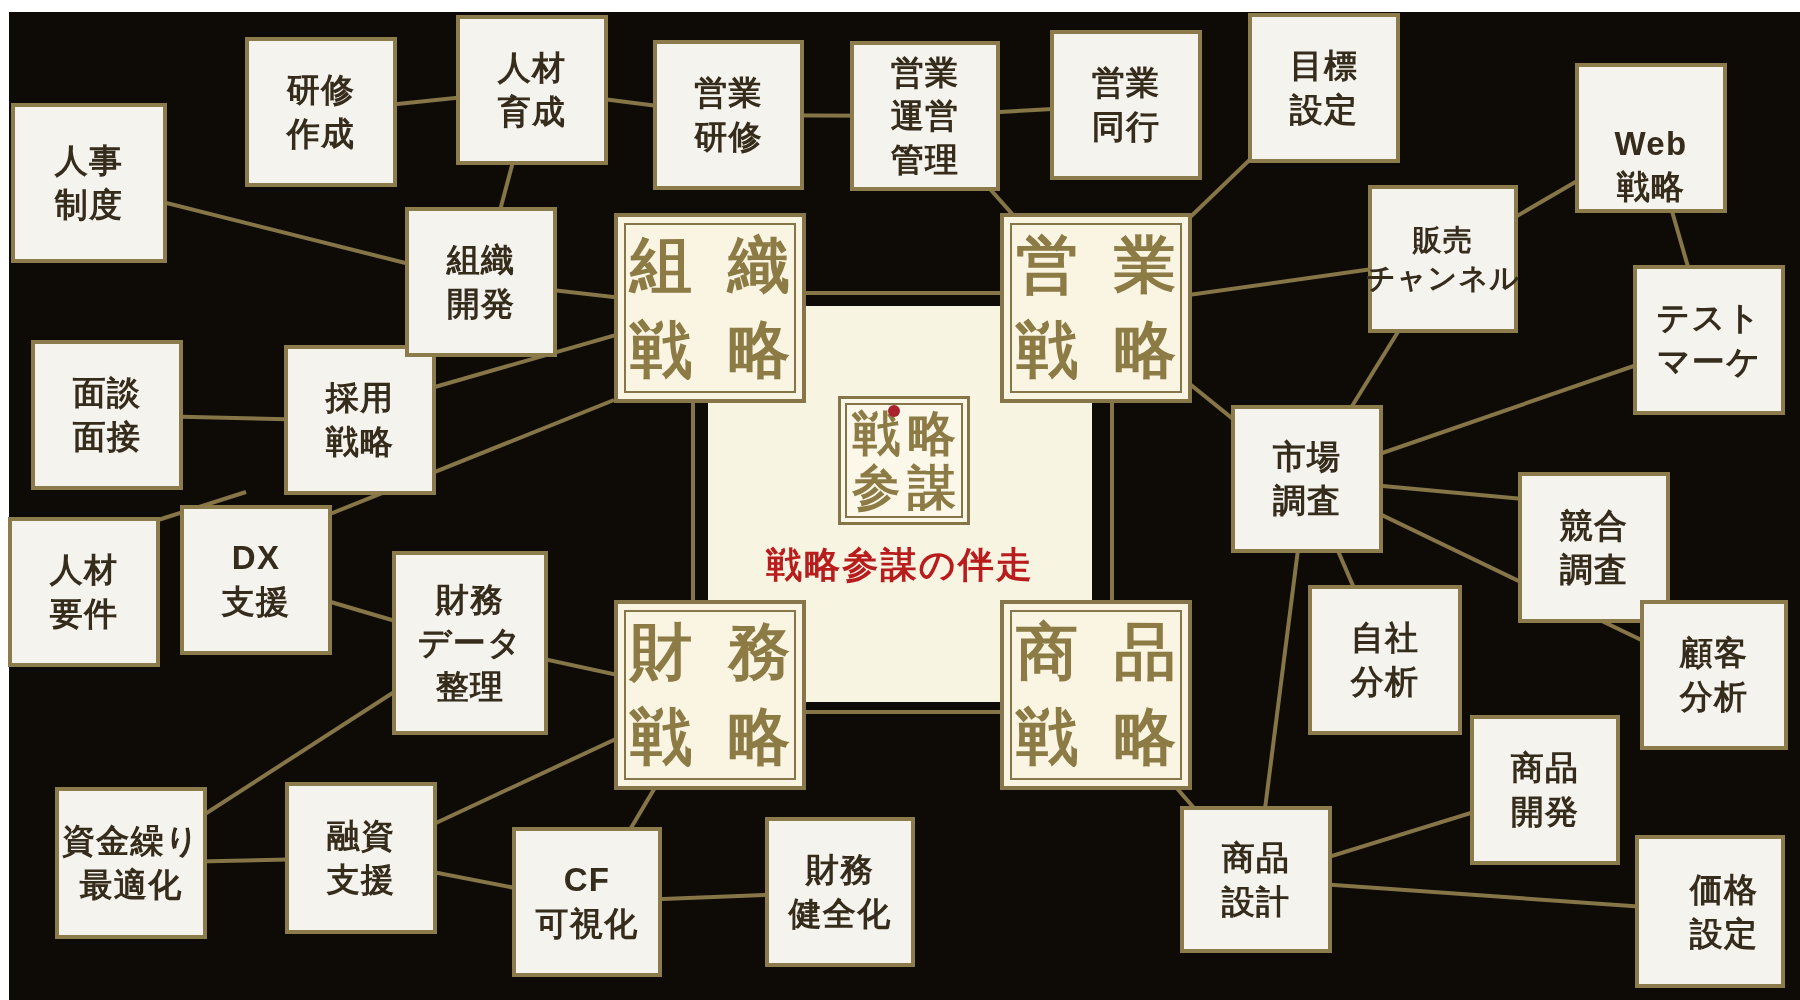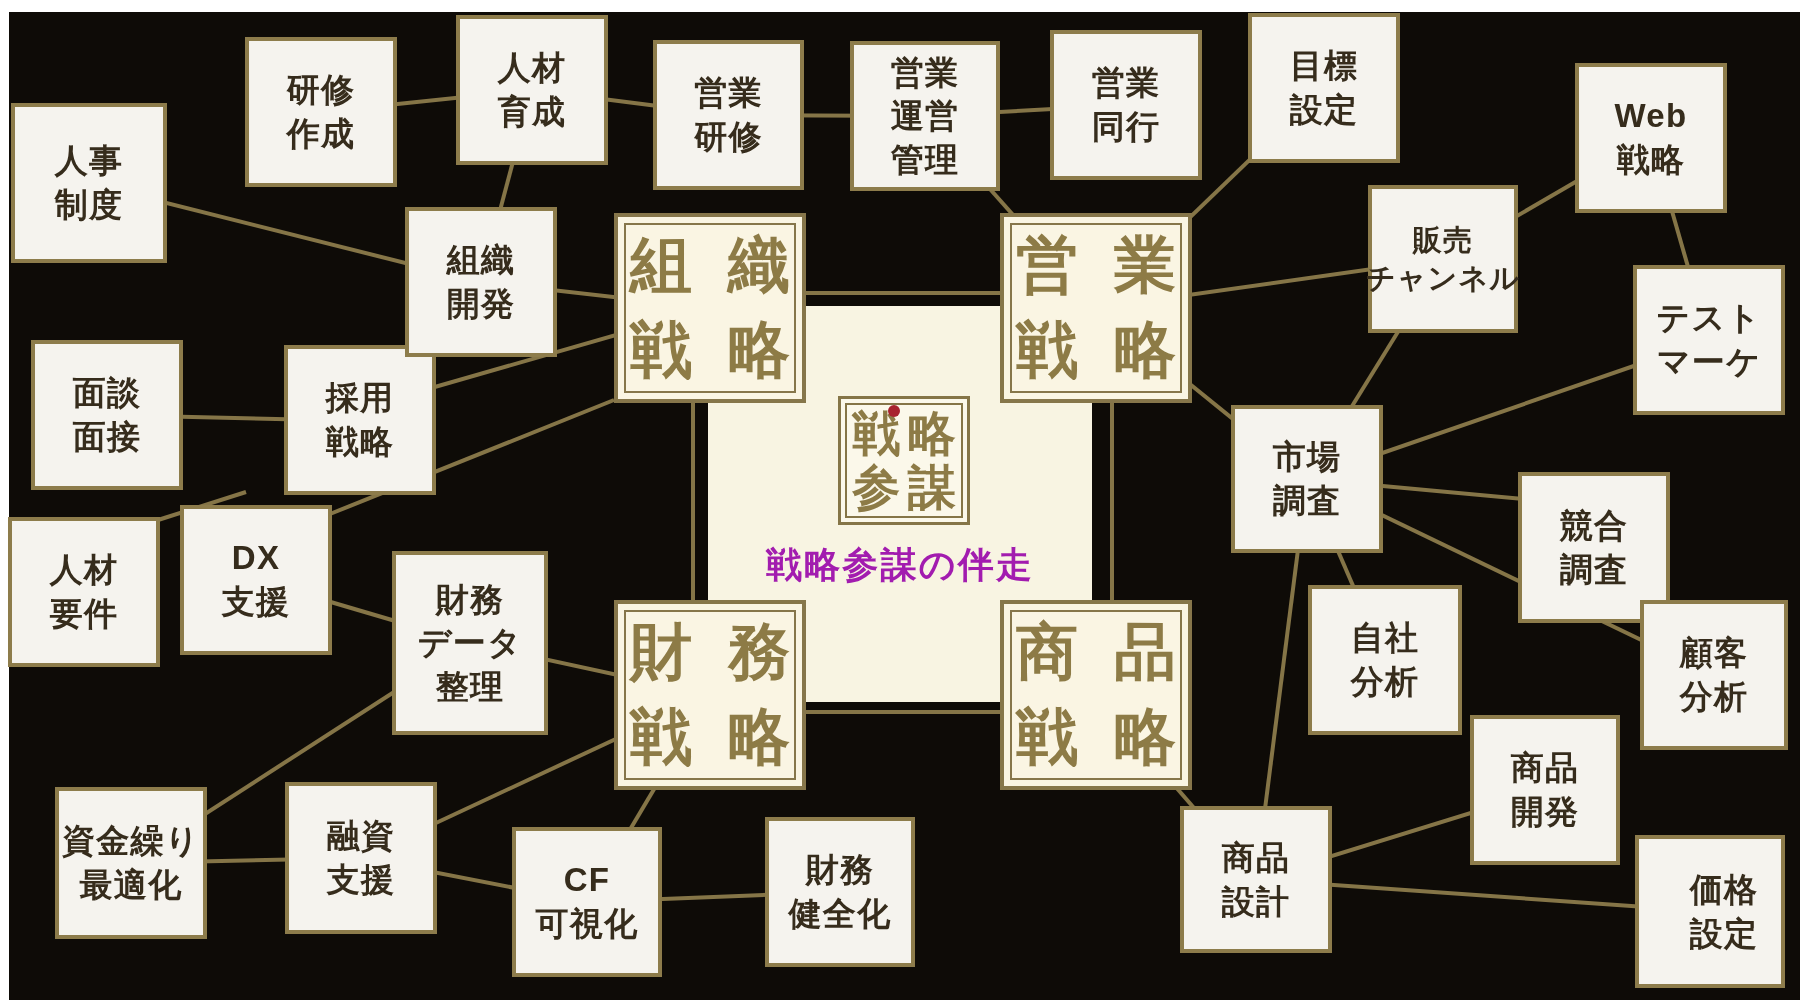--- a/index.html
+++ b/index.html
@@ -33,21 +33,21 @@
     font-size:48px;line-height:1.08;color:#8d7b46;
   }
   #logo-text .lrow{letter-spacing:.16em;margin-right:-.16em;white-space:nowrap;}
   #logo-dot{
     position:absolute;left:47px;top:6px;width:12px;height:12px;border-radius:50%;
     background:#a8232e;z-index:4;
   }
   #catch-copy{
     position:absolute;left:708px;top:541px;width:384px;text-align:center;z-index:3;
     font-family:"Liberation Serif","DejaVu Serif",serif;font-weight:bold;
-    font-size:36px;color:#a21caf;letter-spacing:.06em;white-space:nowrap;
+    font-size:36px;color:#b91c1c;letter-spacing:.06em;white-space:nowrap;
   }
   
   .node{
     position:absolute;box-sizing:border-box;z-index:3;
     display:flex;flex-direction:column;justify-content:center;align-items:center;
   }
   .node .row{white-space:nowrap;}
   .node.small{
     background:#f5f3ee;border:4px solid #8d7c4b;
     color:#362c1c;font-weight:bold;font-size:33px;line-height:1.32;
@@ -158,21 +158,21 @@
       <div class="row">管理</div>
     </div>
     <div class="node small" style="left: 1050px; top: 30px; width: 152px; height: 150px;">
       <div class="row">営業</div>
       <div class="row">同行</div>
     </div>
     <div class="node small" style="left: 1248px; top: 13px; width: 152px; height: 150px;">
       <div class="row">目標</div>
       <div class="row">設定</div>
     </div>
-    <div class="node small" style="left: 1575px; top: 63px; width: 152px; height: 150px;">
+    <div class="node small" style="left: 1575px; top: 63px; width: 152px; height: 150px; justify-content: flex-end;">
       <div class="row">Web</div>
       <div class="row">戦略</div>
     </div>
     <div class="node small" style="left: 1368px; top: 185px; width: 150px; height: 148px; font-size: 29px; text-align: right;">
       <div class="row">販売</div>
       <div class="row">チャンネル</div>
     </div>
     <div class="node small" style="left: 1633px; top: 265px; width: 152px; height: 150px;">
       <div class="row">テスト</div>
       <div class="row">マーケ</div>

